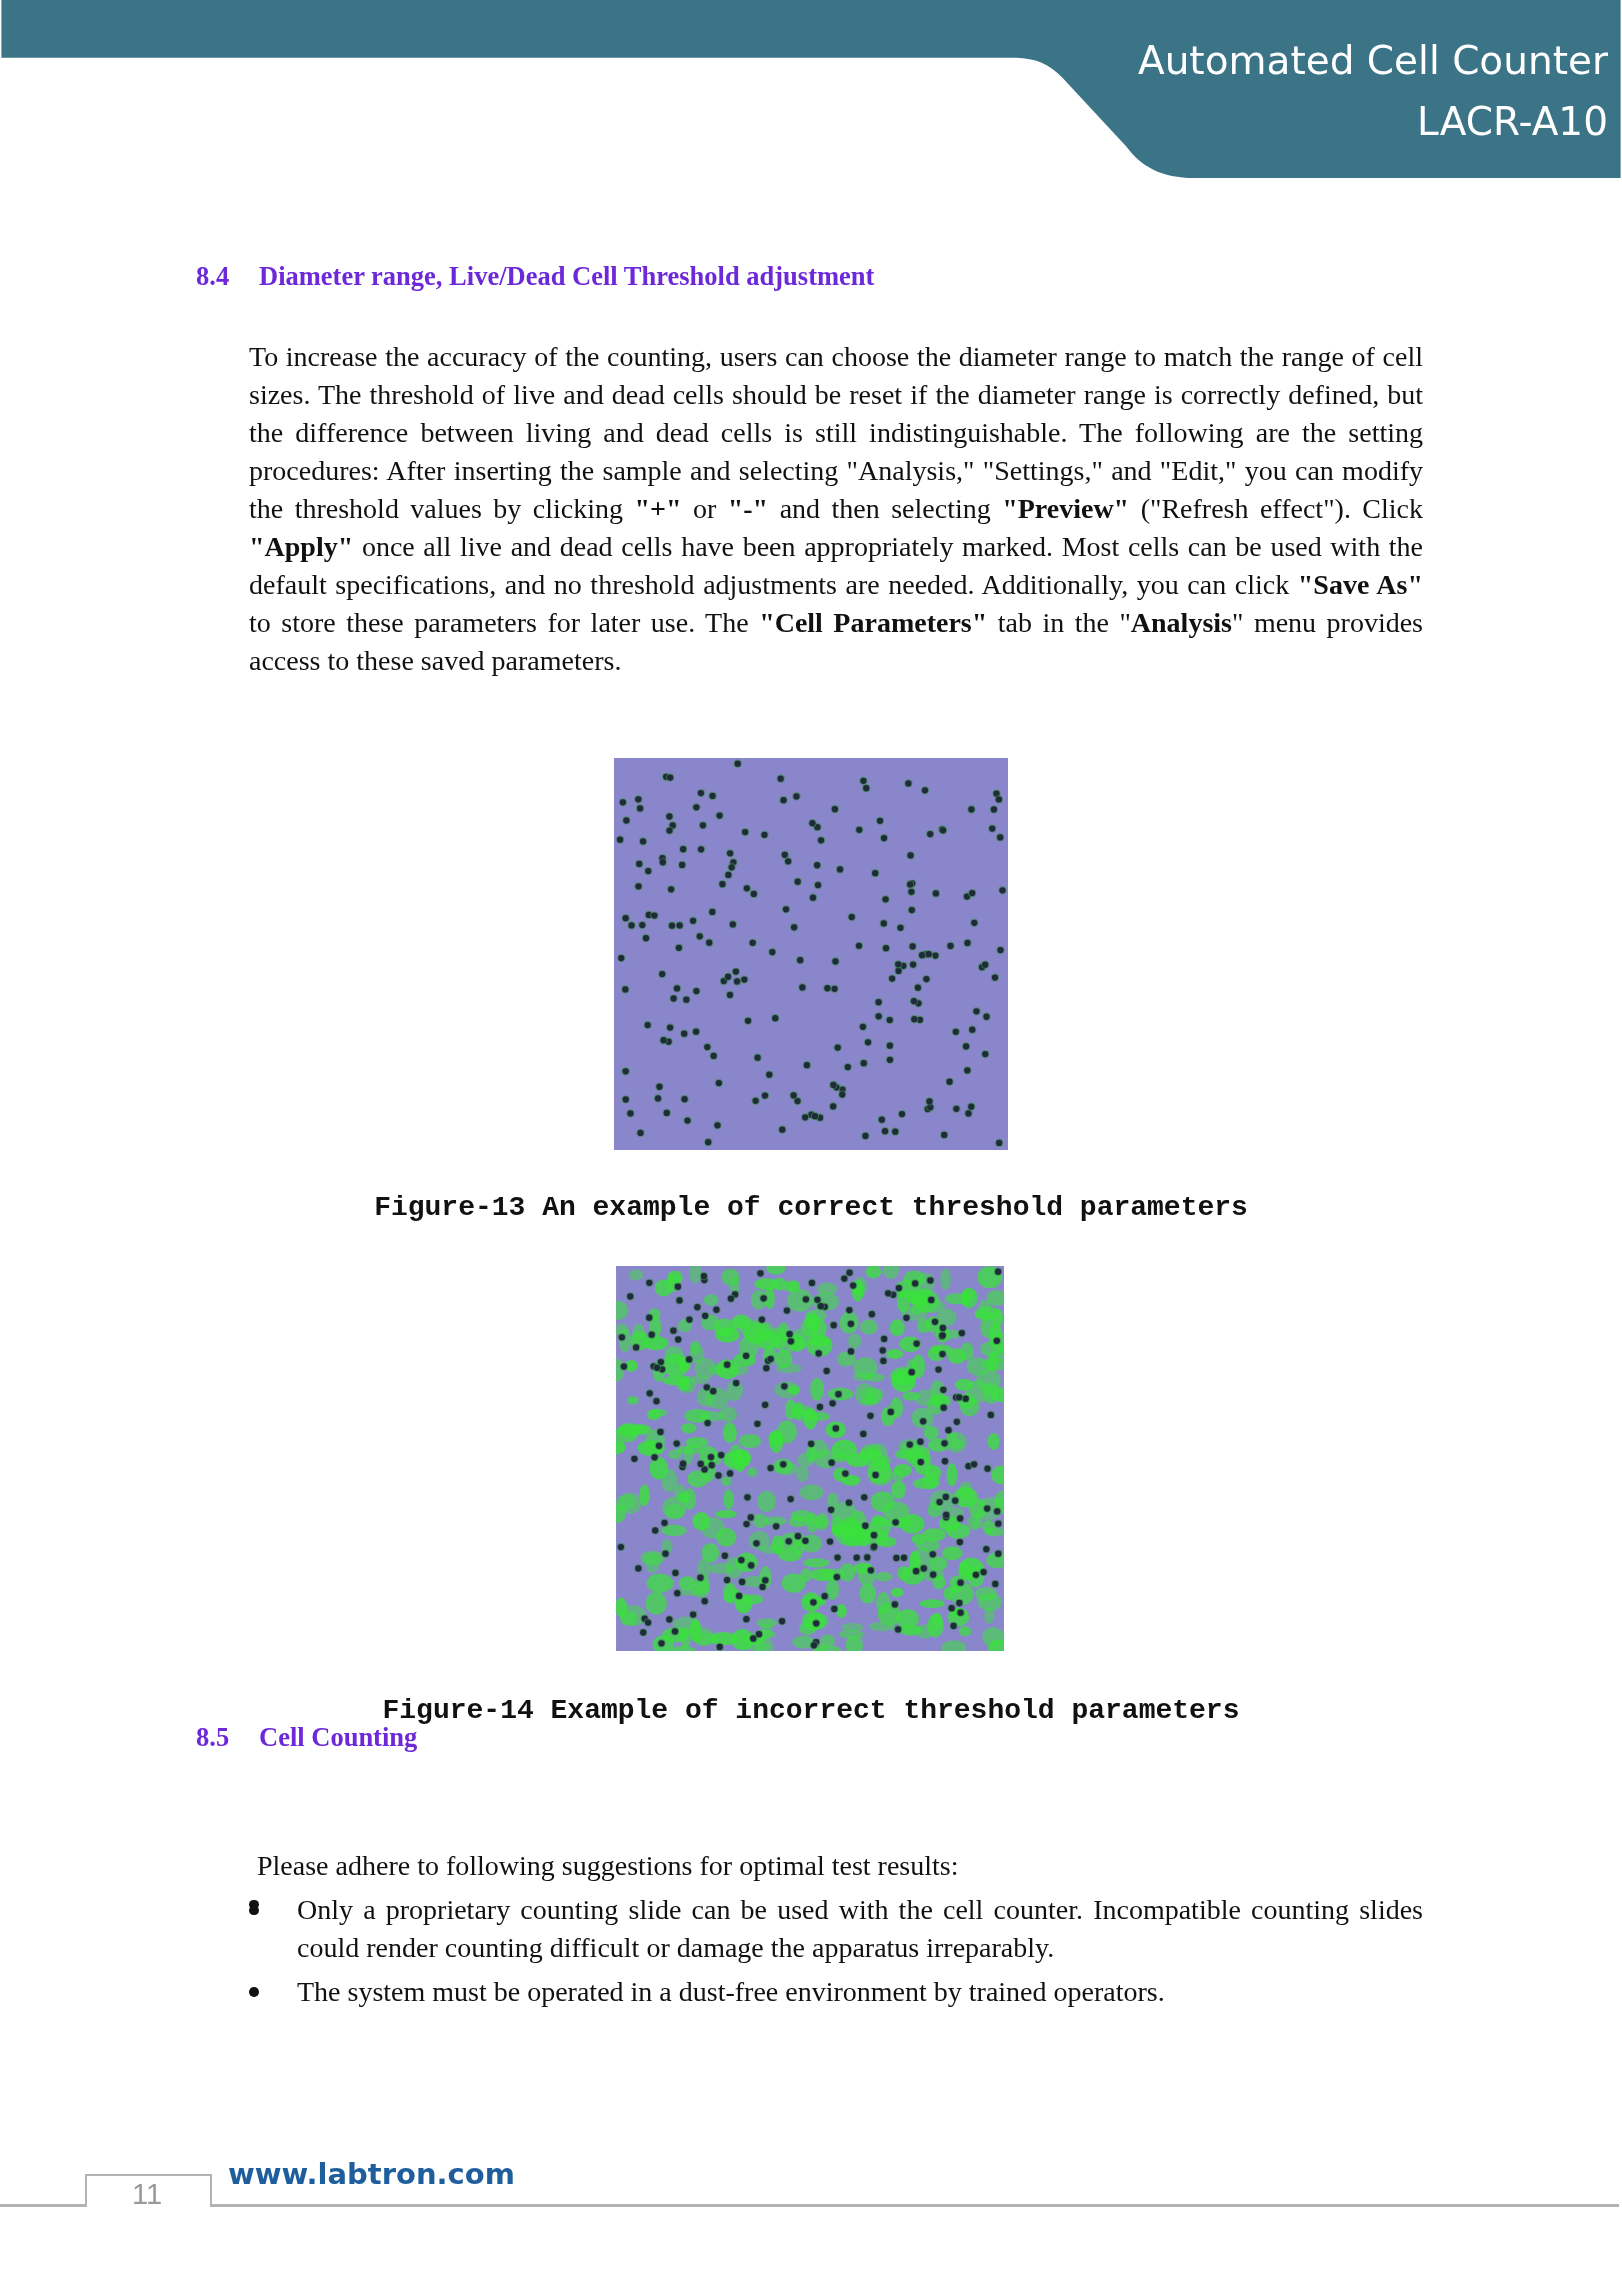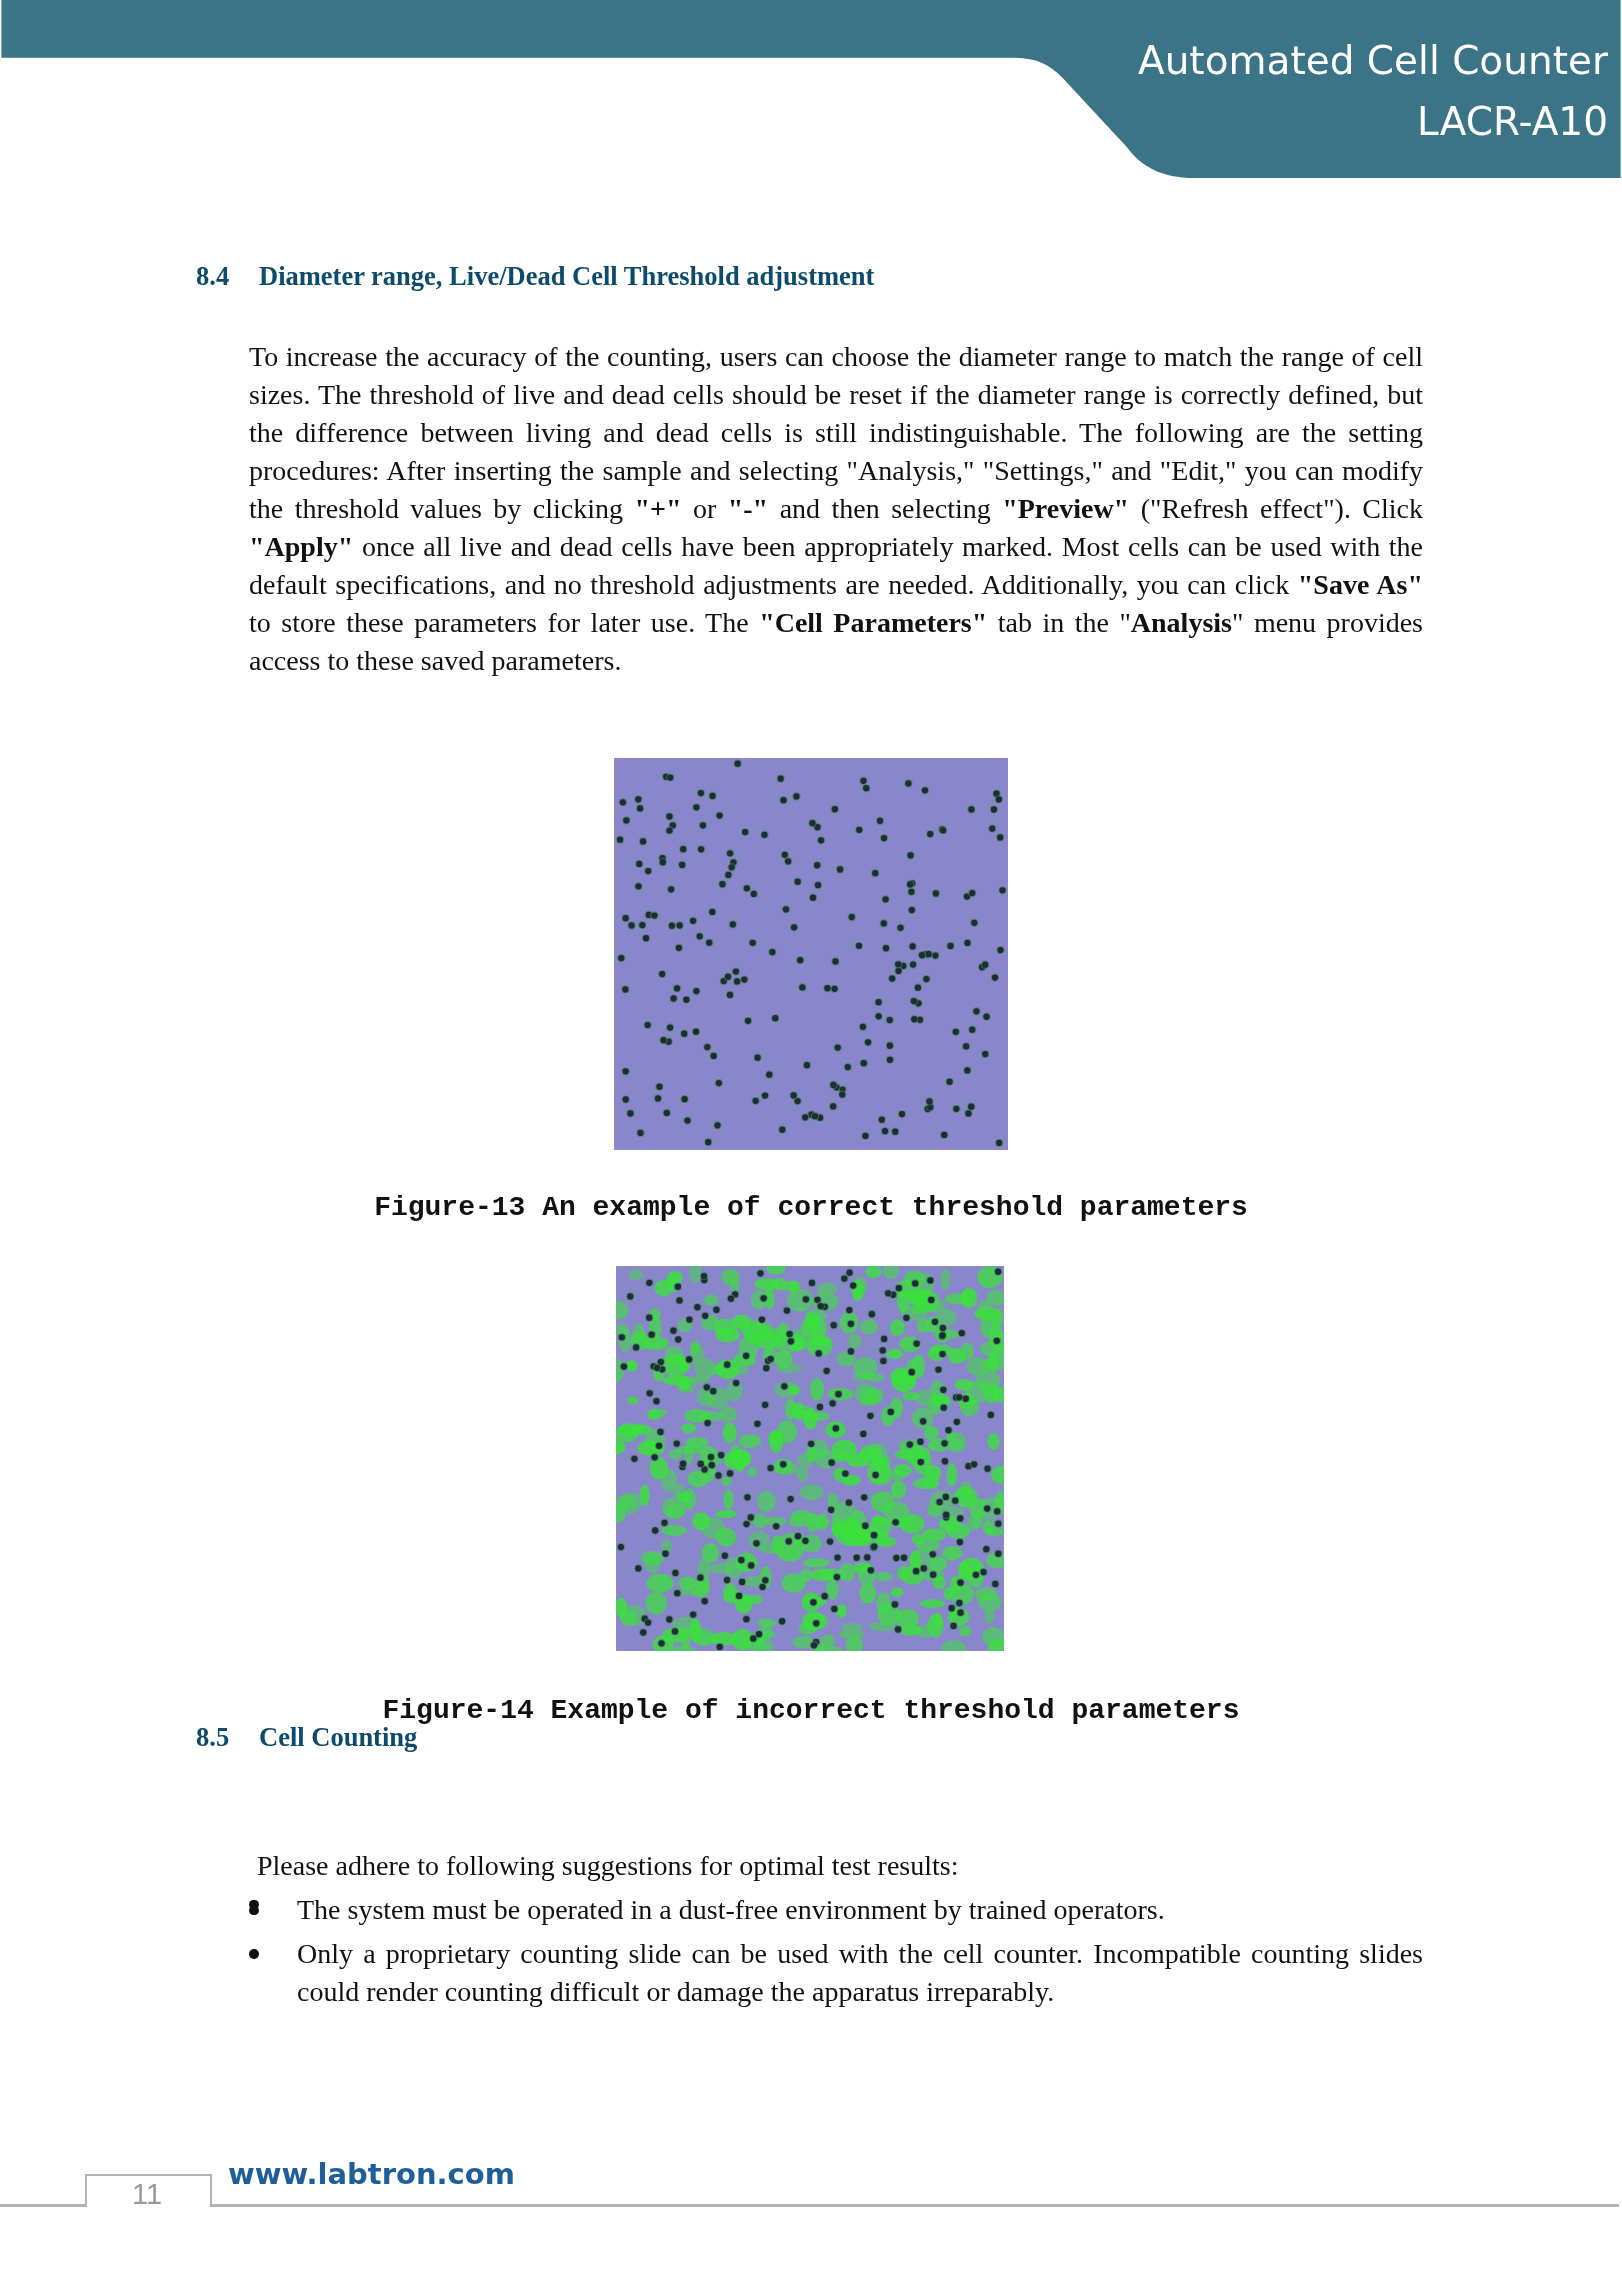--- a/index.html
+++ b/index.html
@@ -4,21 +4,21 @@
 <style>
   html, body { margin: 0; padding: 0; background: #ffffff; }
   body { width: 1622px; height: 2293px; position: relative; overflow: hidden;
          font-family: "DejaVu Serif", "Liberation Serif", serif; color: #111; }
   .header-band { position: absolute; left: 0; top: 0; width: 1622px; height: 181px; }
   .header-title { position: absolute; left: 1098px; width: 510px; text-align: right;
                   color: #ffffff; font-family: "DejaVu Sans", "Liberation Sans", sans-serif;
                   font-weight: normal; letter-spacing: 0px; }
   .header-title.l1 { top: 35px; font-size: 39px; line-height: 51px; }
   .header-title.l2 { top: 96px; font-size: 39px; line-height: 51px; }
-  .h2 { position: absolute; left: 196px; color: #0c4a6e; font-weight: bold; font-size: 26.5px;
+  .h2 { position: absolute; left: 196px; color: #6d28d9; font-weight: bold; font-size: 26.5px;
         font-family: "Liberation Serif", "DejaVu Serif", serif; white-space: nowrap; }
   .h2 .num { display: inline-block; width: 63px; }
   .para { position: absolute; left: 249px; width: 1174px; font-size: 28px; line-height: 38px;
           text-align: justify; font-family: "Liberation Serif", "DejaVu Serif", serif; }
   .para b { font-weight: bold; }
   .figure { position: absolute; }
   .figure svg { display: block; }
   .caption { position: absolute; left: 0; width: 1622px; text-align: center; font-weight: bold;
              font-size: 28px; font-family: Liberation Mono, monospace; }
   .intro { position: absolute; left: 249px; font-size: 28px; line-height: 38px;
@@ -1305,21 +1305,21 @@
     </svg>
 </div>
 <div class="caption" style="top:1695px;">Figure-14 Example of incorrect threshold parameters</div>
 
 <div class="h2" style="top:1722px;">
   <span class="num">8.5</span><span>Cell Counting</span>
 </div>
 <div class="intro" style="top:1847px;margin-left:8px;">Please adhere to following suggestions for optimal test results:</div>
 <ul class="bullets" style="top:1885px;">
   <li><span class="dot"></span></li>
+  <li><span class="dot"></span><span>Only a proprietary counting slide can be used with the cell counter. Incompatible counting slides could render counting difficult or damage the apparatus irreparably.</span></li>
   <li><span class="dot"></span><span>The system must be operated in a dust-free environment by trained operators.</span></li>
-  <li><span class="dot"></span><span>Only a proprietary counting slide can be used with the cell counter. Incompatible counting slides could render counting difficult or damage the apparatus irreparably.</span></li>
 </ul>
 
 <div class="footer-line"></div>
 <div class="page-box"></div>
 <div class="page-num">11</div>
 <div class="url">www.labtron.com</div>
 
 
 </body></html>

